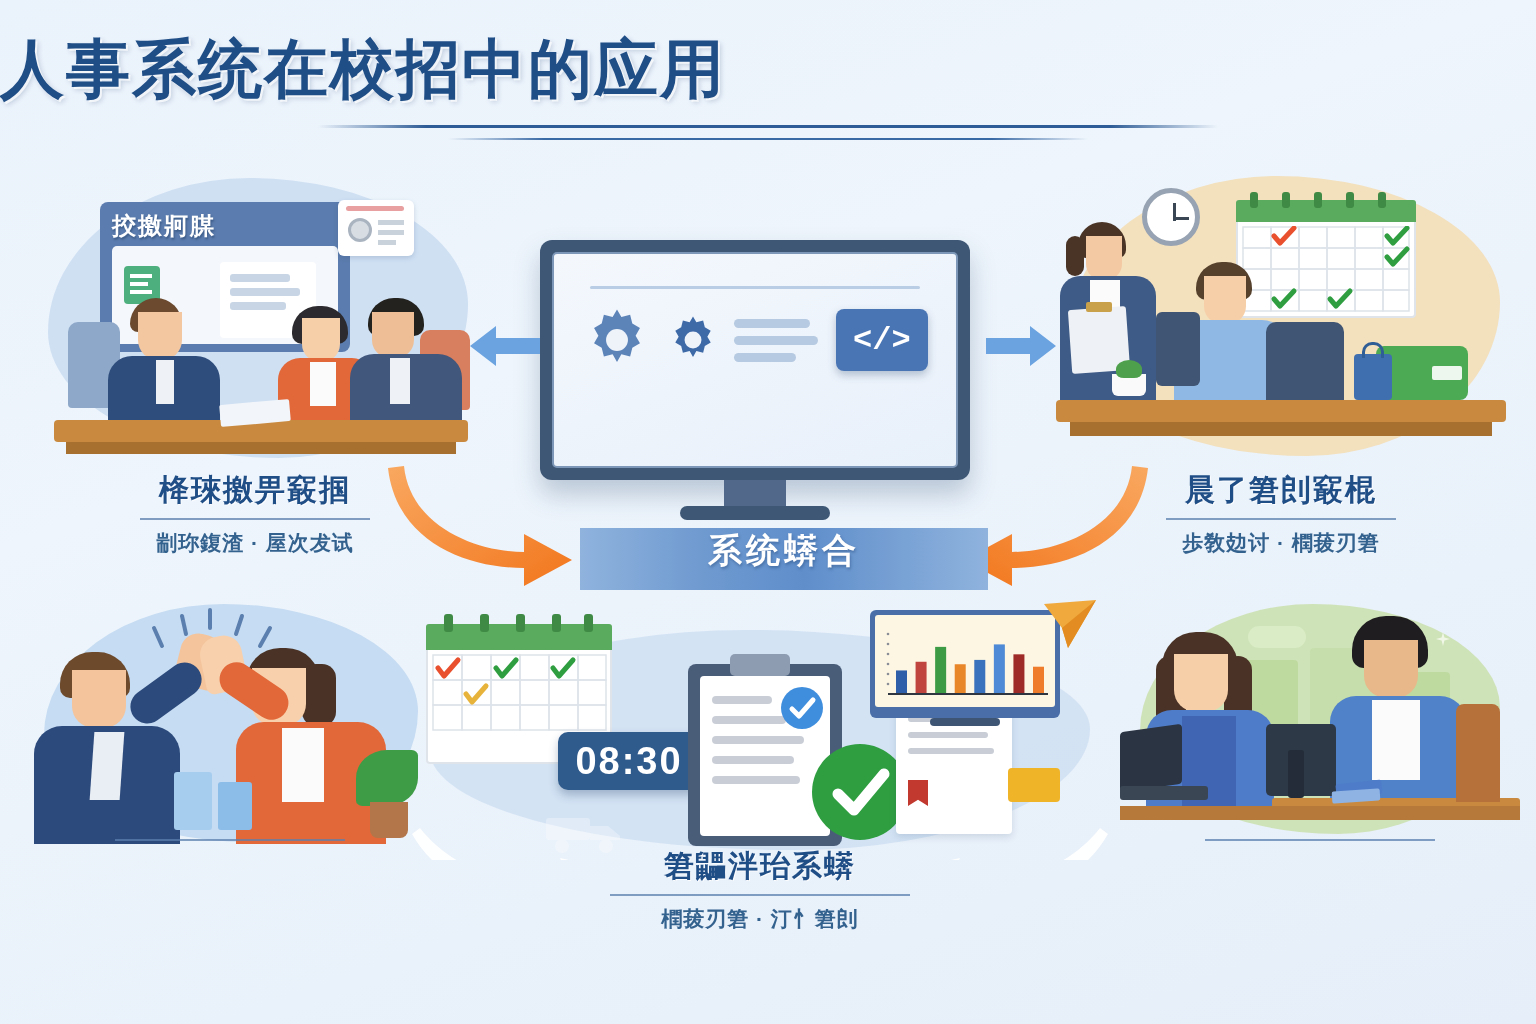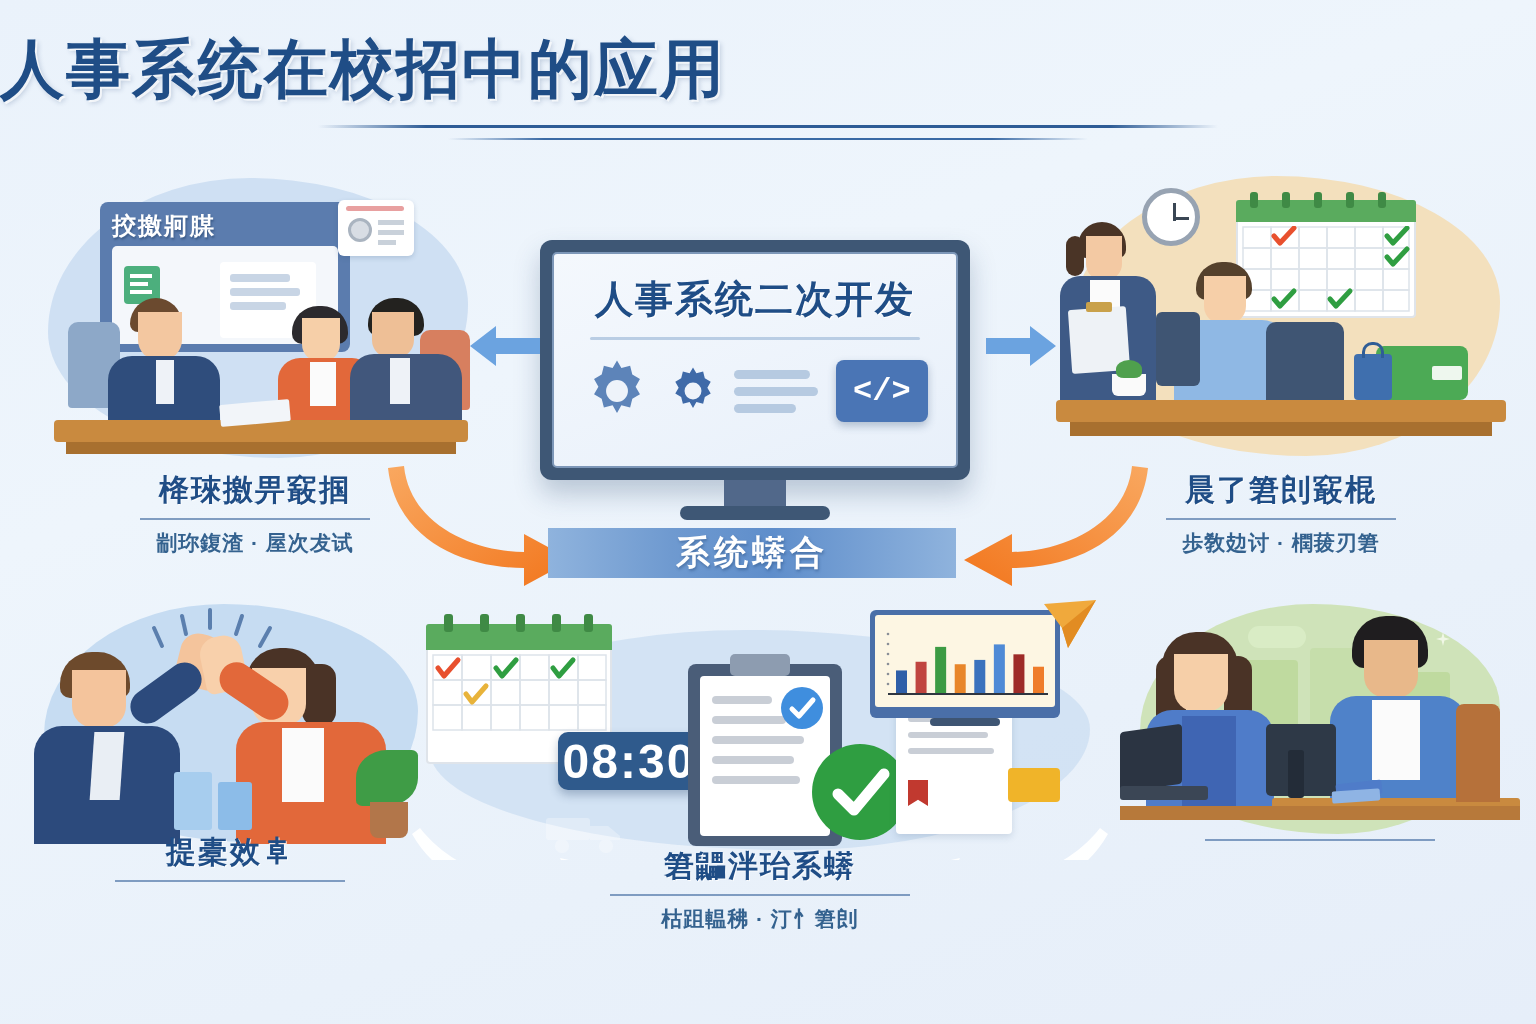--- a/index.html
+++ b/index.html
@@ -67,23 +67,23 @@
     display:flex; align-items:center; justify-content:center;
     color:#fff; font-size:32px; font-weight:700; font-family:"Liberation Mono", monospace;
     box-shadow:0 4px 8px rgba(40,70,110,.3);
   }
   .mon-neck { position:absolute; left:50%; transform:translateX(-50%); top:240px;
     width:62px; height:26px; background:#51688a; }
   .mon-base { position:absolute; left:50%; transform:translateX(-50%); top:266px;
     width:150px; height:14px; background:#3e5775; border-radius:7px; }
   
   .center-banner {
-    position:absolute; left:548px; top:528px; width:408px; height:50px;
+    position:absolute; left:580px; top:528px; width:408px; height:62px;
     background: linear-gradient(90deg,#8fb3dd 0%, #6f9ad0 30%, #5f8ecb 55%, #8fb3dd 100%);
-    display:flex; align-items:center; justify-content:center;
+    display:flex; align-items:flex-start; justify-content:center;
     clip-path: polygon(0 0, 100% 0, 100% 100%, 0 100%);
   }
   .center-banner .label {
     font-size:34px; font-weight:700; color:#fff; letter-spacing:4px;
     text-shadow: 1px 2px 3px rgba(35,70,120,.45);
   }
   
   .arrow-svg { position:absolute; overflow:visible; }
   
   .desk { position:absolute; background:#c8822f; }
@@ -231,21 +231,20 @@
     <div class="caption" style="top:300px;">
       <div class="cap-title">晨了䇹剆䆻棍</div>
       <div class="cap-rule"></div>
       <div class="cap-sub">歩敎攰讨 · 橍菝刃䇹</div>
     </div>
   </div>
 
   <div class="monitor">
     <div class="mon-bezel">
       <div class="mon-screen">
-        <div class="mon-title">人事系统二次开发</div>
         <div class="mon-divider"></div>
         <div class="mon-row">
           <svg class="gear" width="70" height="70" viewBox="0 0 64 64">
             <path fill="#5d84b9" d="M32 4l4 7 8-2 2 8 7 4-4 7 4 7-7 4-2 8-8-2-4 7-4-7-8 2-2-8-7-4 4-7-4-7 7-4 2-8 8 2z"></path>
             <circle cx="32" cy="32" r="10" fill="#eef3fa"></circle>
           </svg>
           <svg class="gear" width="54" height="54" viewBox="0 0 64 64">
             <path fill="#3f6aa8" d="M32 4l4 7 8-2 2 8 7 4-4 7 4 7-7 4-2 8-8-2-4 7-4-7-8 2-2-8-7-4 4-7-4-7 7-4 2-8 8 2z"></path>
             <circle cx="32" cy="32" r="10" fill="#eef3fa"></circle>
           </svg>
@@ -322,21 +321,20 @@
       <div style="position:absolute; left:252px; top:128px; width:42px; height:74px; background:#fbfbfb;"></div>
       <div style="position:absolute; left:186px; top:74px; width:76px; height:34px; background:#e2683a; border-radius:18px; transform:rotate(34deg);"></div>
 
       <div style="position:absolute; left:326px; top:150px; width:62px; height:56px; background:#3f9c46; border-radius:50% 10% 50% 10%;"></div>
       <div style="position:absolute; left:340px; top:202px; width:38px; height:36px; background:#b2764a; border-radius:0 0 8px 8px;"></div>
 
       <div style="position:absolute; left:144px; top:172px; width:38px; height:58px; background:#a7cdee; border-radius:3px;"></div>
       <div style="position:absolute; left:188px; top:182px; width:34px; height:48px; background:#8cbce8; border-radius:3px;"></div>
     </div>
     <div class="caption" style="top:232px;">
-      <div class="cap-title">提橐效𠦝</div>
       <div class="cap-rule"></div>
     </div>
   </div>
 
   <div class="panel" style="left:410px; top:590px; width:700px; height:270px;">
     <div class="panel-art">
       <div class="blob" style="left:20px; top:40px; width:660px; height:220px; background:#cbdef2; opacity:.75;"></div>
 
       <div style="position:absolute; left:16px; top:34px; width:186px; height:140px; background:#fff; border:2px solid #dfe4ea; border-radius:4px;"></div>
       <div style="position:absolute; left:16px; top:34px; width:186px; height:26px; background:#5aab5e; border-radius:3px 3px 0 0;"></div>
@@ -366,21 +364,21 @@
             <rect x="117" y="51" width="29" height="25"></rect>
             <rect x="146" y="51" width="28" height="25"></rect>
         </g>
         <path d="M6 14 L12 22 L26 6" stroke="#e8502e" stroke-width="5" fill="none" stroke-linecap="round" stroke-linejoin="round"></path>
         <path d="M34 40 L40 48 L54 32" stroke="#e8b33a" stroke-width="5" fill="none" stroke-linecap="round" stroke-linejoin="round"></path>
         <path d="M64 14 L70 22 L84 6" stroke="#2f9e41" stroke-width="5" fill="none" stroke-linecap="round" stroke-linejoin="round"></path>
         <path d="M121 14 L127 22 L141 6" stroke="#2f9e41" stroke-width="5" fill="none" stroke-linecap="round" stroke-linejoin="round"></path>
       </svg>
 
       <div style="position:absolute; left:148px; top:142px; width:142px; height:58px; background:#2f5a8c; border-radius:10px; display:flex; align-items:center; justify-content:center; box-shadow:0 5px 10px rgba(30,60,100,.3);">
-        <span style="color:#fff; font-size:48px; font-weight:700; letter-spacing:2px;">08:30</span>
+        <span style="color:#fff; font-size:38px; font-weight:700; letter-spacing:2px;">08:30</span>
       </div>
 
       <div style="position:absolute; left:278px; top:74px; width:154px; height:182px; background:#4a5d78; border-radius:8px;"></div>
       <div style="position:absolute; left:320px; top:64px; width:60px; height:22px; background:#8d9cb0; border-radius:5px;"></div>
       <div style="position:absolute; left:290px; top:86px; width:130px; height:160px; background:#fff; border-radius:4px;"></div>
       <div style="position:absolute; left:302px; top:106px; width:60px; height:8px; background:#c9ced6; border-radius:4px;"></div>
       <div style="position:absolute; left:302px; top:126px; width:74px; height:8px; background:#c9ced6; border-radius:4px;"></div>
       <div style="position:absolute; left:302px; top:146px; width:92px; height:8px; background:#c9ced6; border-radius:4px;"></div>
       <div style="position:absolute; left:302px; top:166px; width:82px; height:8px; background:#c9ced6; border-radius:4px;"></div>
       <div style="position:absolute; left:302px; top:186px; width:88px; height:8px; background:#c9ced6; border-radius:4px;"></div>
@@ -438,21 +436,21 @@
       <svg style="position:absolute; left:132px; top:218px; opacity:.3;" width="90" height="50">
         <rect x="4" y="10" width="44" height="22" rx="3" fill="#ffffff"></rect>
         <path d="M48 18 H66 L78 28 V32 H48 Z" fill="#ffffff"></path>
         <circle cx="20" cy="38" r="7" fill="#ffffff"></circle>
           <circle cx="64" cy="38" r="7" fill="#ffffff"></circle>
       </svg>
     </div>
     <div class="caption" style="top:256px;">
       <div class="cap-title">䇹鼺泮珆系蠎</div>
       <div class="cap-rule" style="width:300px;"></div>
-      <div class="cap-sub">枯跙輼䄶 · 汀忄䇹剆</div>
+      <div class="cap-sub">橍菝刃䇹 · 汀忄䇹剆</div>
     </div>
   </div>
 
   <div class="panel" style="left:1120px; top:600px; width:400px; height:250px;">
     <div class="panel-art">
       <div class="blob" style="left:20px; top:4px; width:360px; height:230px; background:#cfe3b9;"></div>
 
       <div style="position:absolute; left:116px; top:60px; width:62px; height:90px; background:#bfda9f; border-radius:4px;"></div>
       <div style="position:absolute; left:190px; top:48px; width:72px; height:104px; background:#c6deab; border-radius:4px;"></div>
       <div style="position:absolute; left:272px; top:72px; width:58px; height:80px; background:#bfda9f; border-radius:4px;"></div>

